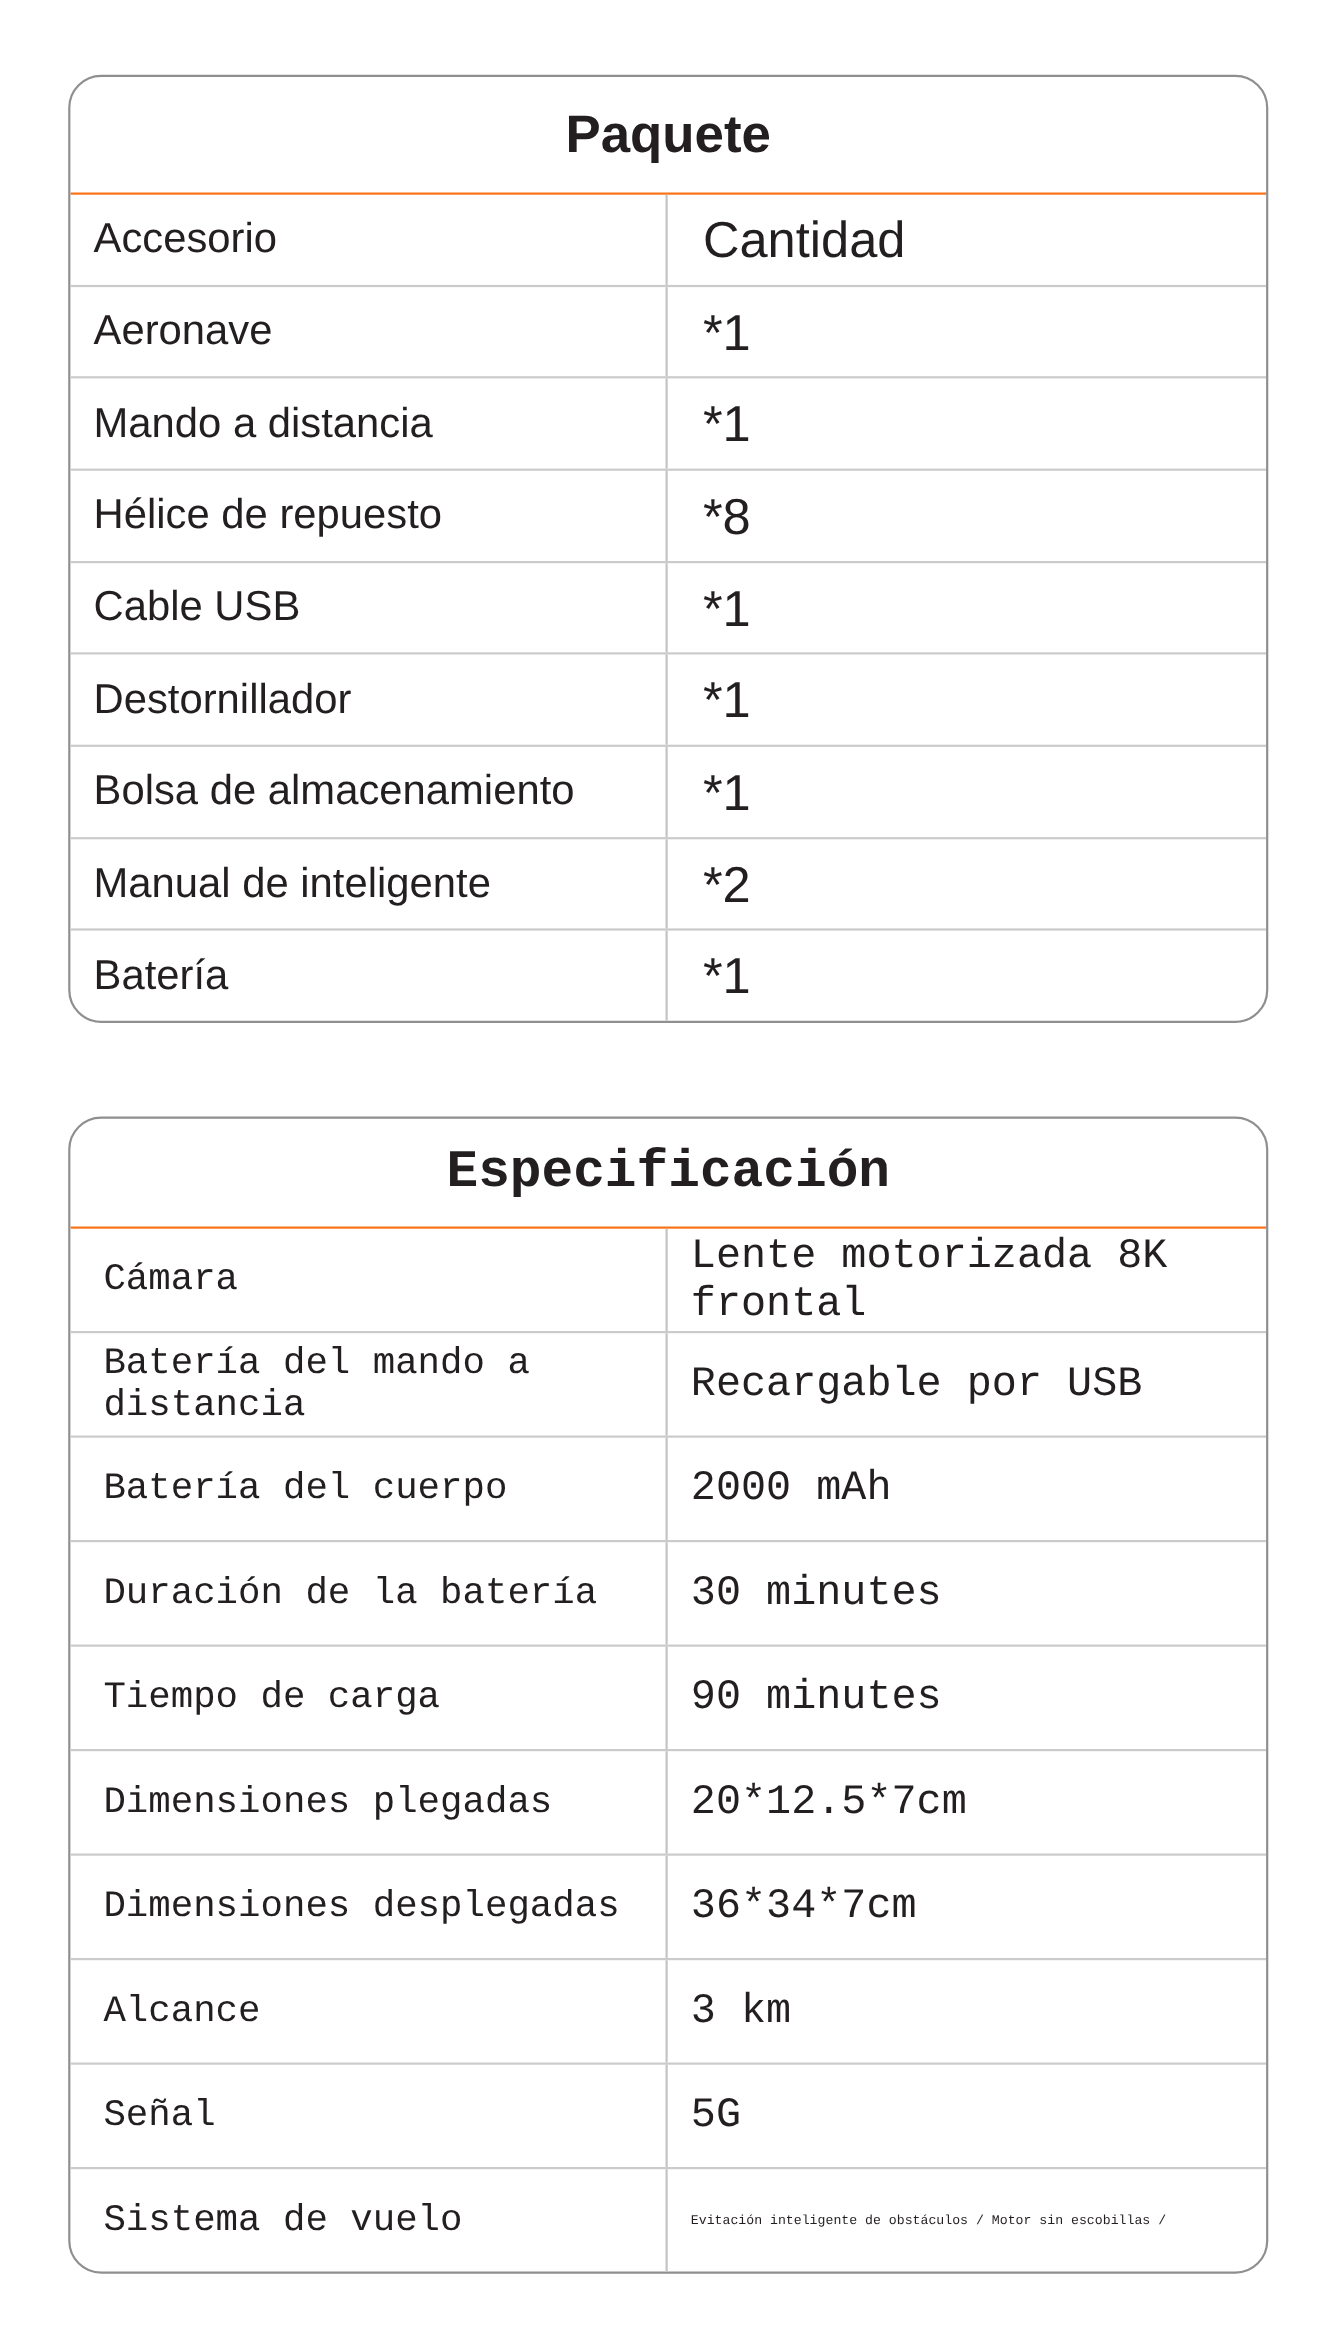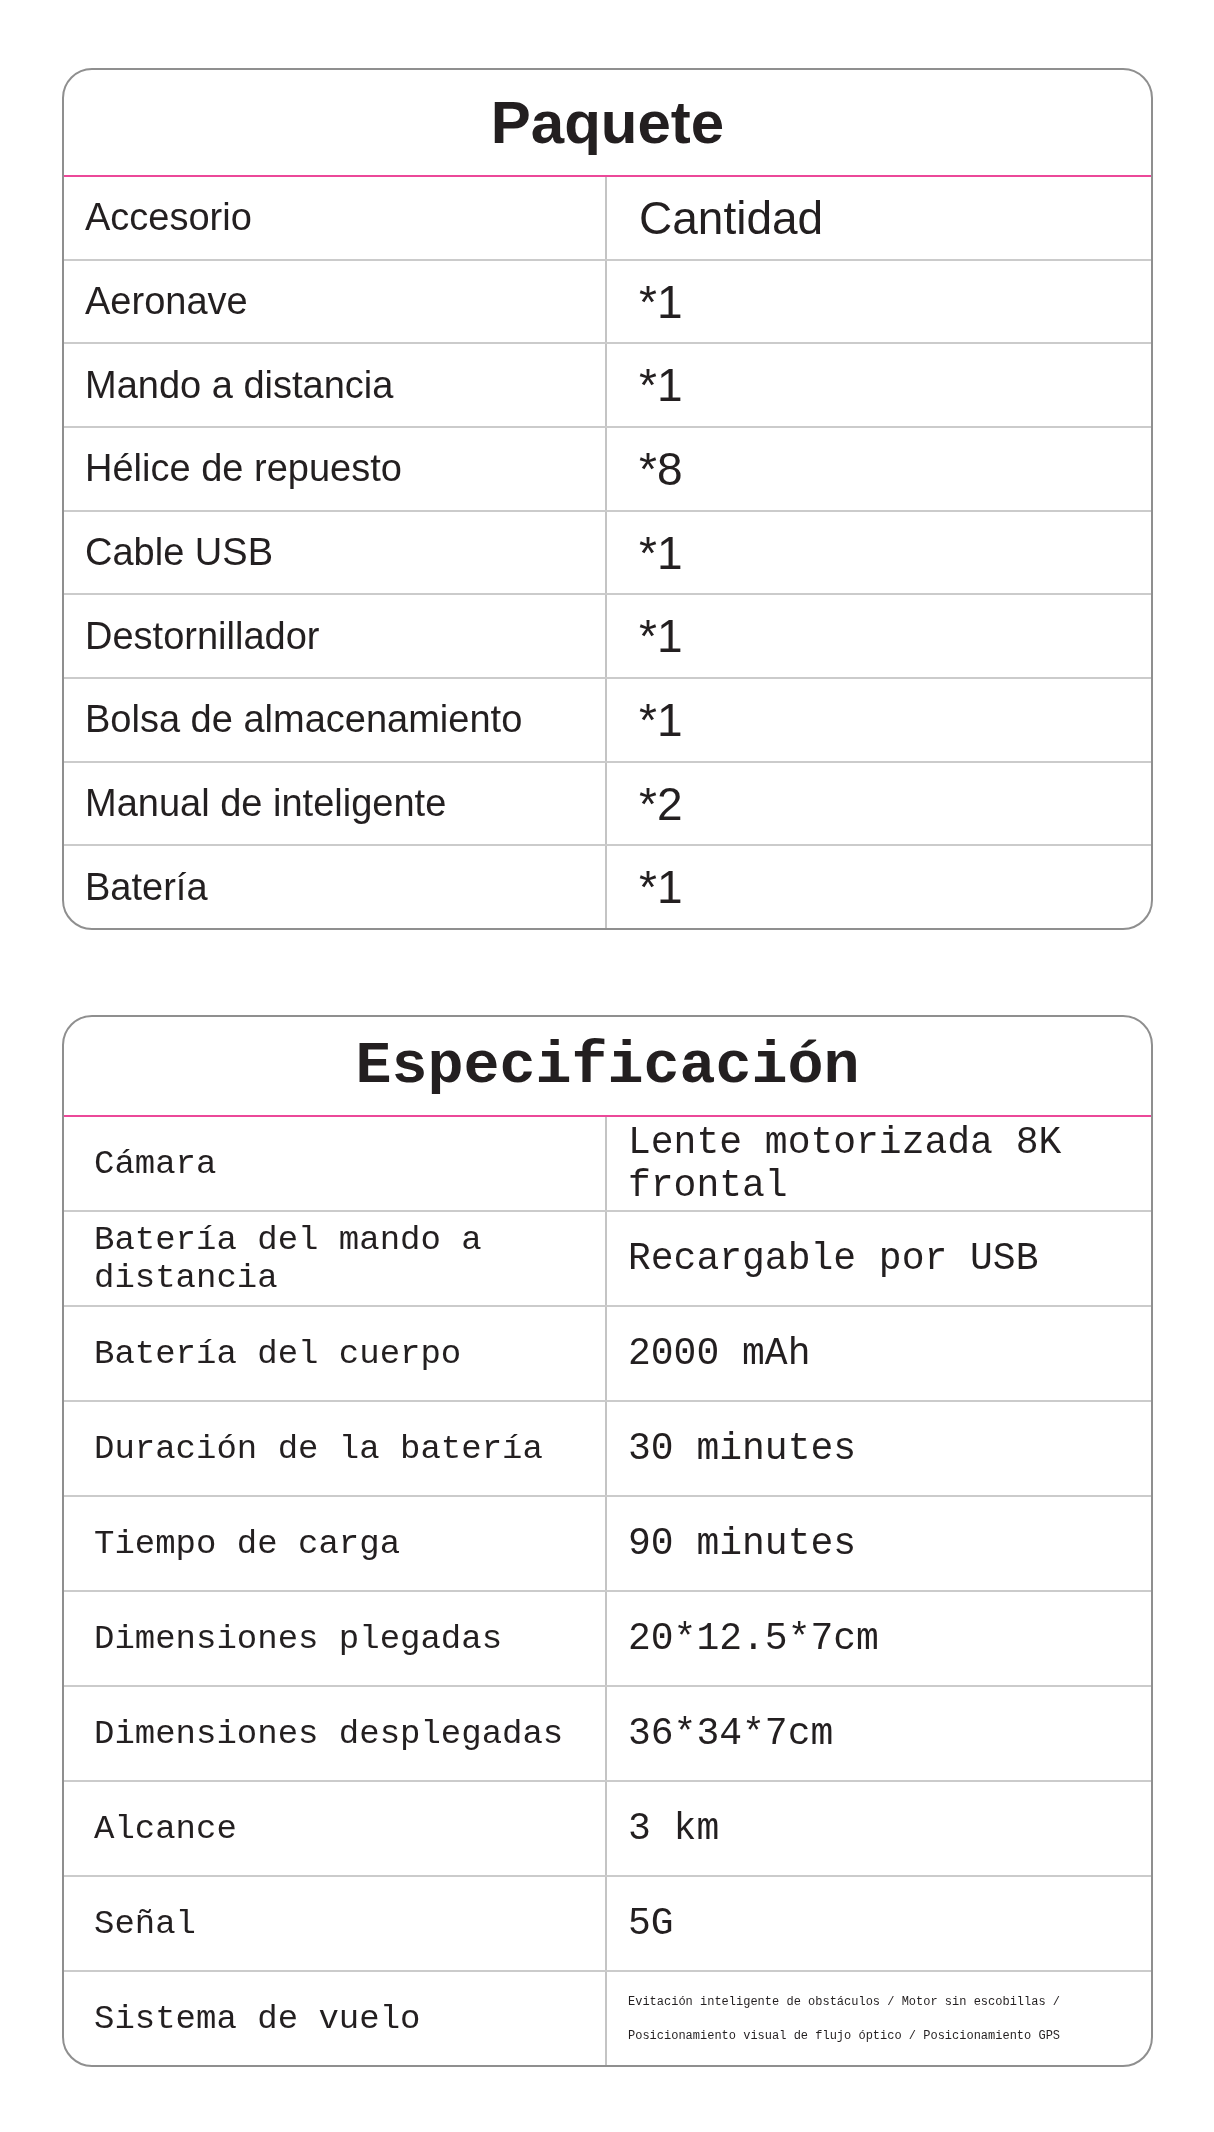--- a/index.html
+++ b/index.html
@@ -23,22 +23,22 @@
     overflow:hidden;
   }
   .card-package{ top:68px;  height:862px; }
   .card-spec   { top:1015px;height:1052px;font-family:Liberation Mono, monospace; }
 
   .card-title{
     flex:0 0 auto;
     display:flex;
     align-items:center;
     justify-content:center;
-    border-bottom:2px solid #ec4899;
-    font-size:60px;
+    border-bottom:2px solid #f97316;
+    font-size:48px;
     font-weight:bold;
     letter-spacing:0px;
   }
   .card-package .card-title{ height:105px; }
   .card-spec    .card-title{ height:98px; }
 
   .rows{
     flex:1 1 auto;
     display:flex;
     flex-direction:column;
@@ -155,17 +155,16 @@
       <div class="cell right">3 km</div>
     </div>
     <div class="row">
       <div class="cell left">Señal</div>
       <div class="cell right">5G</div>
     </div>
     <div class="row">
       <div class="cell left">Sistema de vuelo</div>
       <div class="cell right">
         <span class="small-line">Evitación inteligente de obstáculos / Motor sin escobillas /</span>
-        <span class="small-line">Posicionamiento visual de flujo óptico / Posicionamiento GPS</span>
       </div>
     </div>
   </div>
 </section>
 
 </body></html>

